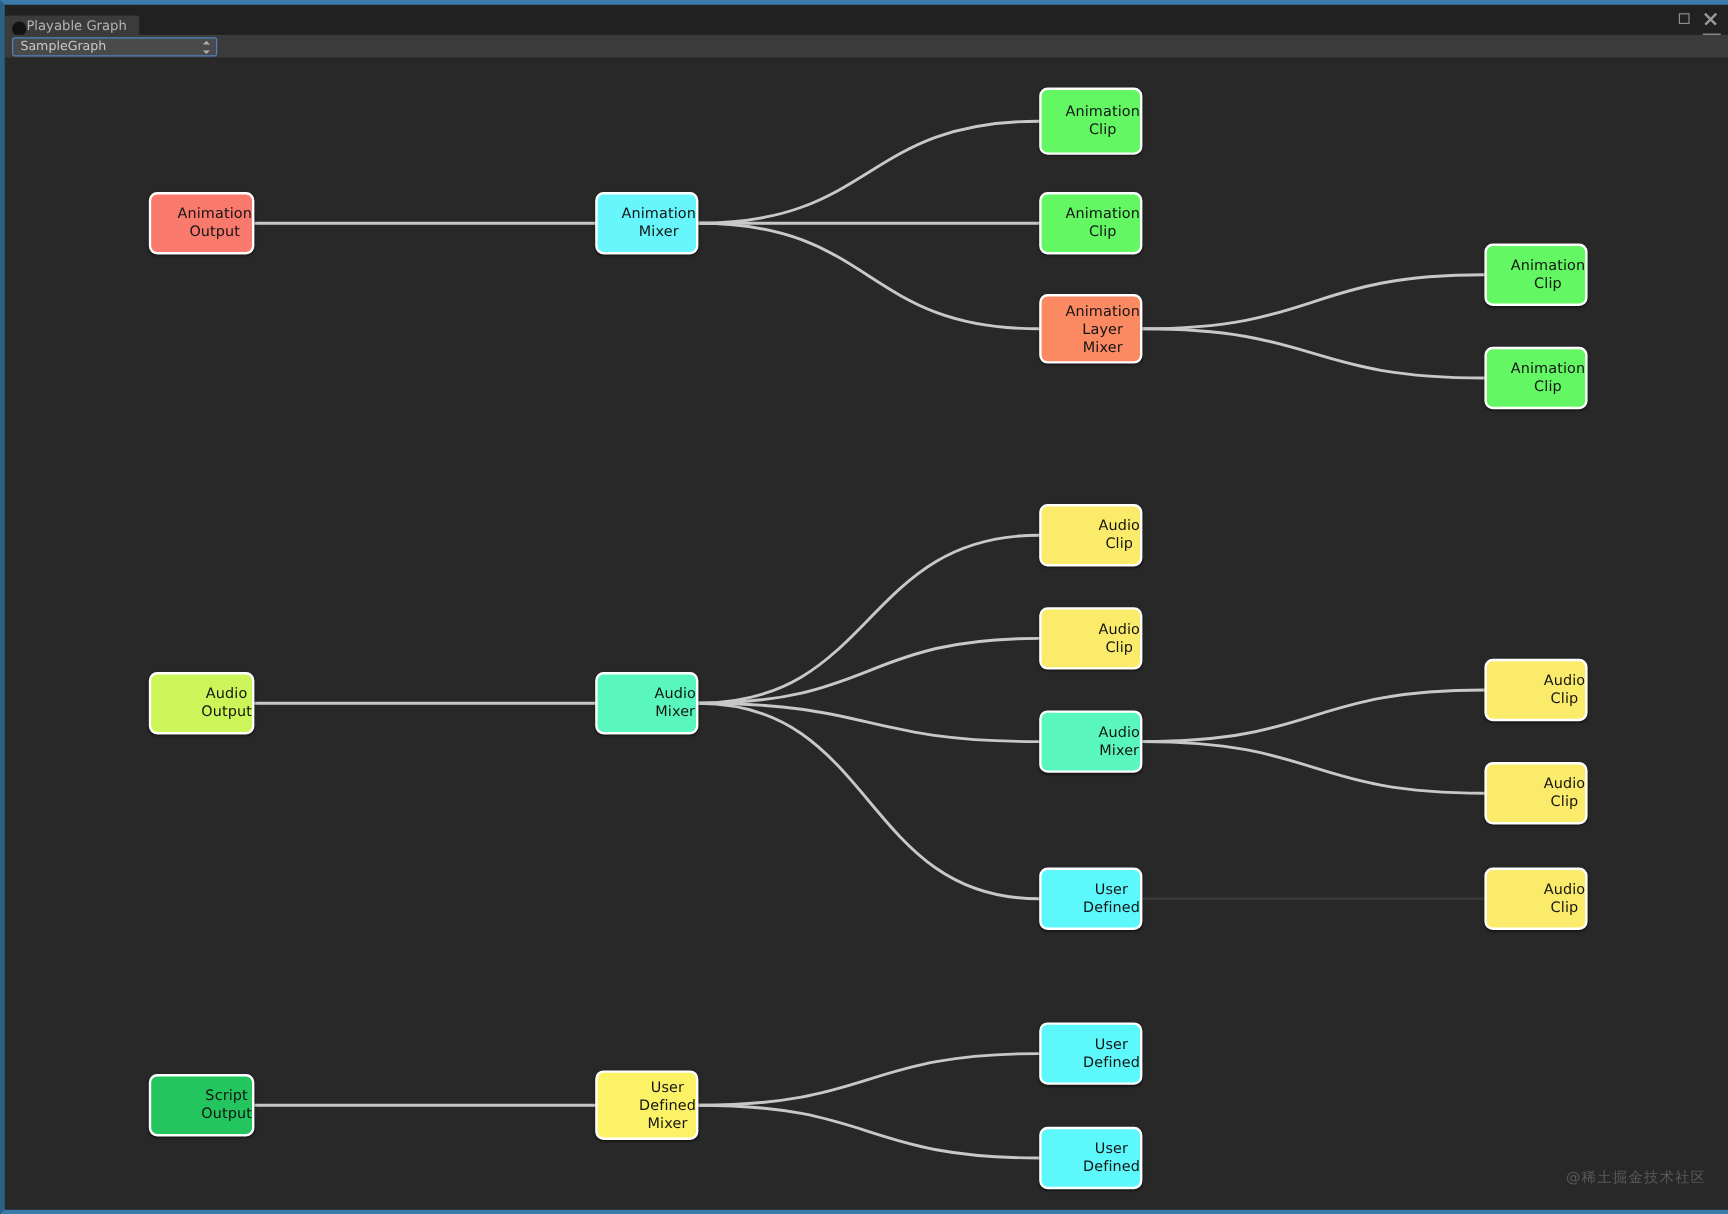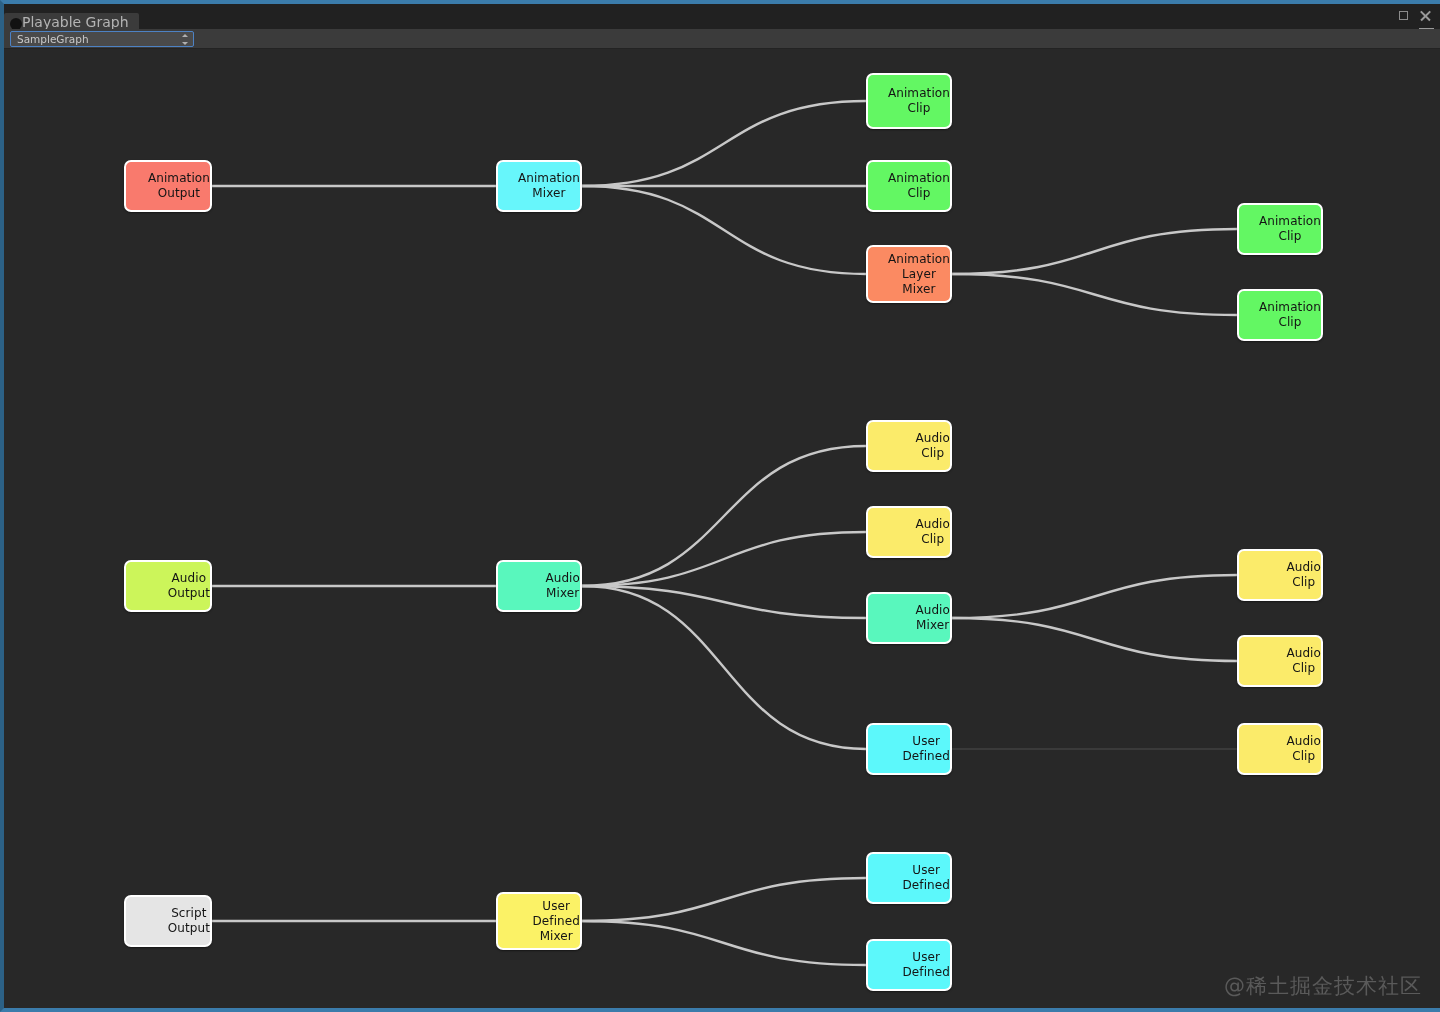--- a/index.html
+++ b/index.html
@@ -25,21 +25,21 @@
   #titlebar {
     position: absolute; left: 0; top: 0;
     width: 100%; height: 25px;
     background: #212121;
   }
   #tab {
     position: absolute; left: 0px; top: 9px;
     height: 18px; padding: 0 10px 0 18px;
     background: #3b3b3b;
     color: #b4b4b4;
-    font-size: 14px;
+    font-size: 11px;
     line-height: 18px;
     white-space: nowrap;
     border-top-left-radius: 2px;
     border-top-right-radius: 2px;
   }
   #tab-dot {
     position: absolute; left: 6px; top: 5px;
     width: 12px; height: 12px; border-radius: 50%;
     background: #121212;
   }
@@ -71,21 +71,21 @@
 
   
   #toolbar {
     position: absolute; left: 0; top: 25px;
     width: 100%; height: 20px;
     background: #3b3b3b;
     border-bottom: 1px solid #232323;
   }
   #graph-select {
     position: absolute; left: 6px; top: 2px;
-    width: 184px; height: 16px;
+    width: 171px; height: 16px;
     background: #4a4a4a;
     border: 1px solid #4d82c4;
     border-radius: 2px;
     color: #c8c8c8;
     font-size: 10.5px;
     line-height: 14px;
     padding-left: 6px;
     cursor: pointer;
   }
   #graph-select .caret {
@@ -124,23 +124,23 @@
     color: #141414;
     font-size: 12px;
     line-height: 15px;
     letter-spacing: .1px;
     white-space: pre-line;
     cursor: pointer;
     box-shadow: 0 1px 2px rgba(0,0,0,.45);
   }
 
   #watermark {
-    position: absolute; right: 18px; bottom: 12px;
+    position: absolute; right: 18px; bottom: 22px;
     color: #5a5a5a;
-    font-size: 21px;
+    font-size: 12px;
     letter-spacing: 1px;
     pointer-events: none;
     margin-top: 24px;
   }
 </style>
 </head>
 <body>
 
 <div id="window">
 
@@ -220,21 +220,21 @@
         <div class="node" style="left: 862px; top: 542px; width: 86px; height: 52px; background: rgb(89, 247, 189);"><span>Audio
 Mixer</span></div>
         <div class="node" style="left: 862px; top: 673px; width: 86px; height: 52px; background: rgb(92, 248, 251);"><span>User
 Defined</span></div>
         <div class="node" style="left: 1233px; top: 499px; width: 86px; height: 52px; background: rgb(251, 235, 106);"><span>Audio
 Clip</span></div>
         <div class="node" style="left: 1233px; top: 585px; width: 86px; height: 52px; background: rgb(251, 235, 106);"><span>Audio
 Clip</span></div>
         <div class="node" style="left: 1233px; top: 673px; width: 86px; height: 52px; background: rgb(251, 235, 106);"><span>Audio
 Clip</span></div>
-        <div class="node" style="left: 120px; top: 845px; width: 88px; height: 52px; background: #e5e5e5;"><span>Script
+        <div class="node" style="left: 120px; top: 845px; width: 88px; height: 52px; background: #22c55e;"><span>Script
 Output</span></div>
         <div class="node" style="left: 492px; top: 842px; width: 86px; height: 58px; background: rgb(251, 242, 102);"><span>User
 Defined
 Mixer</span></div>
         <div class="node" style="left: 862px; top: 802px; width: 86px; height: 52px; background: rgb(92, 248, 251);"><span>User
 Defined</span></div>
         <div class="node" style="left: 862px; top: 889px; width: 86px; height: 52px; background: rgb(92, 248, 251);"><span>User
 Defined</span></div>
       </div>
     <div id="watermark">@稀土掘金技术社区</div>

